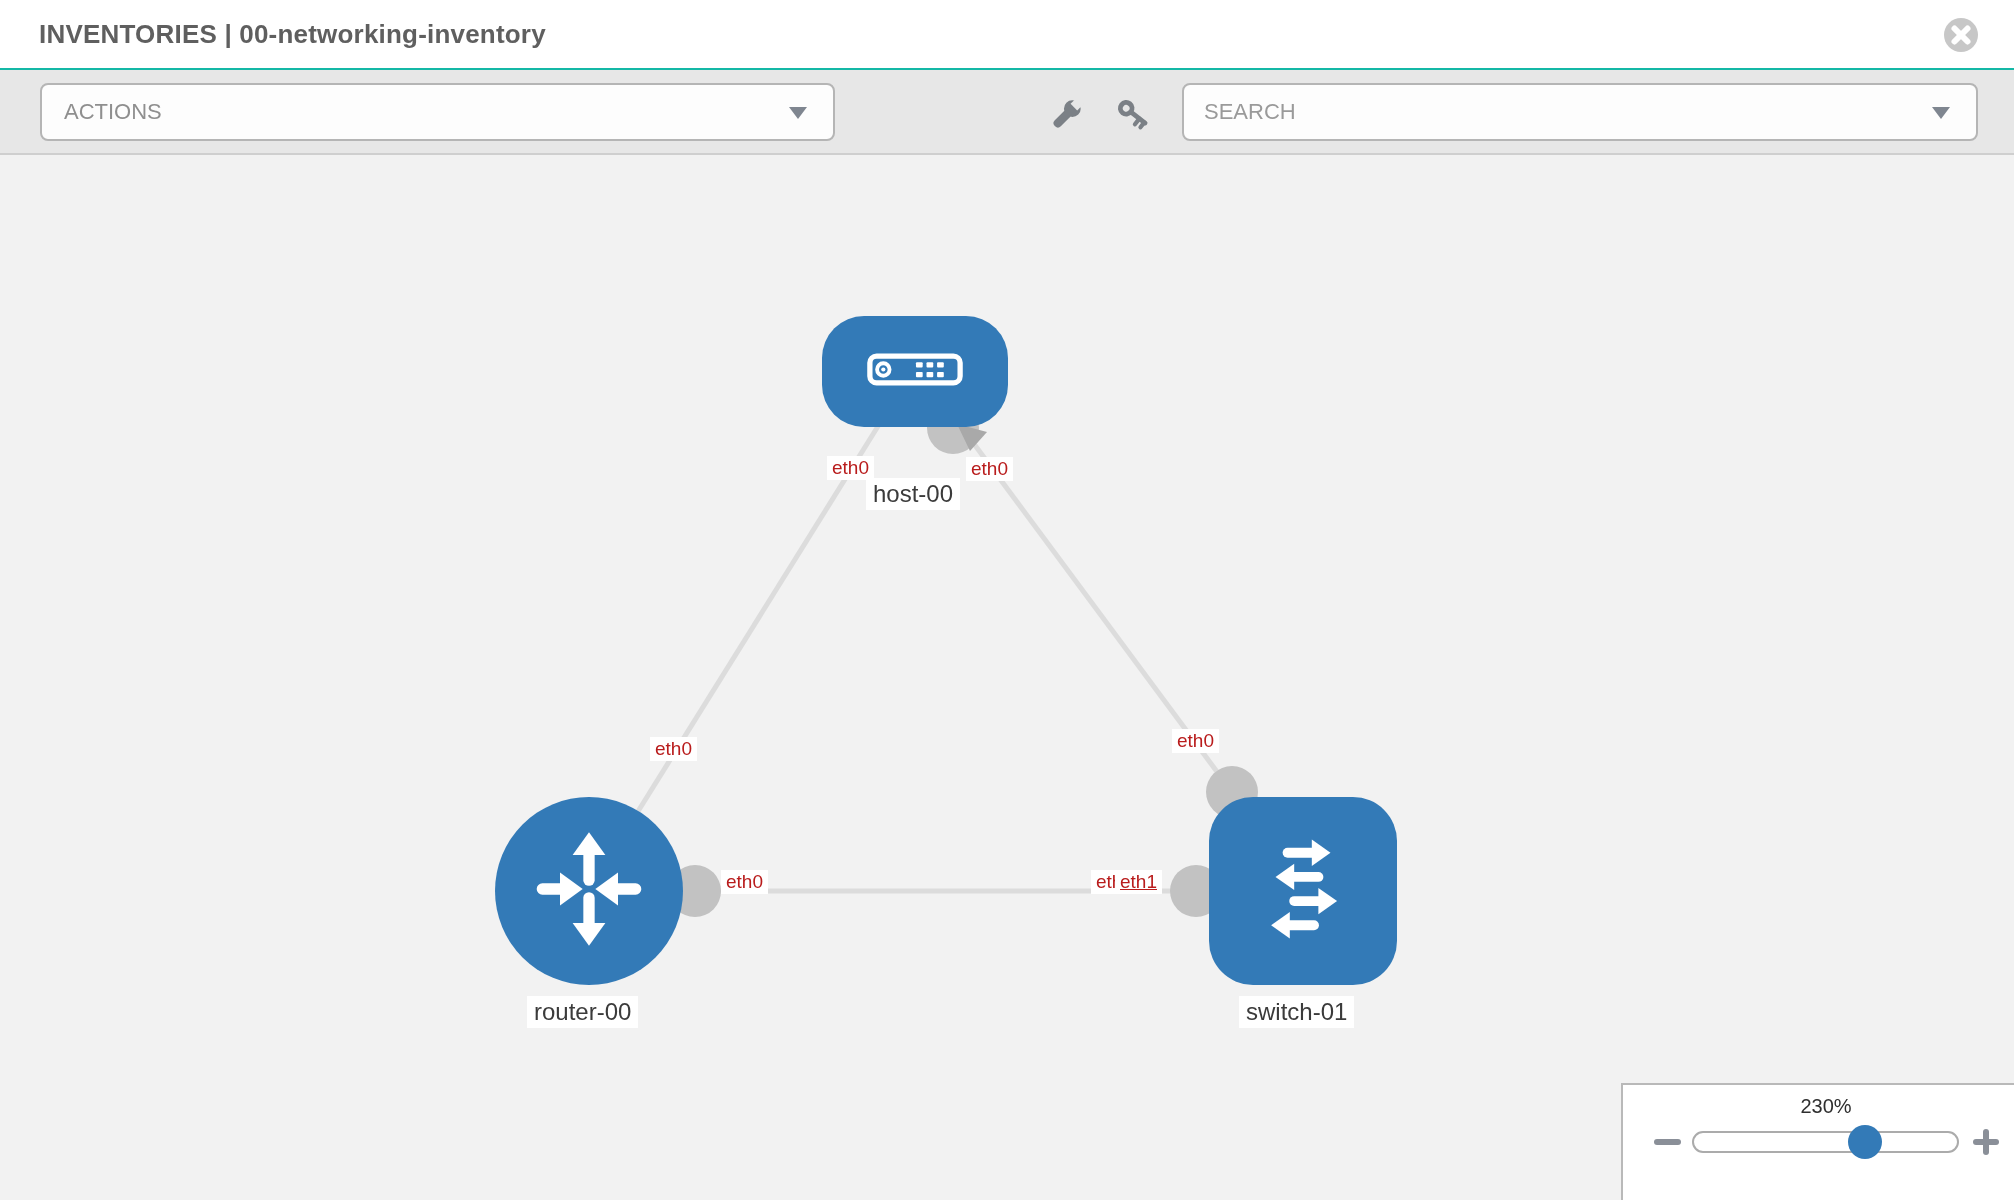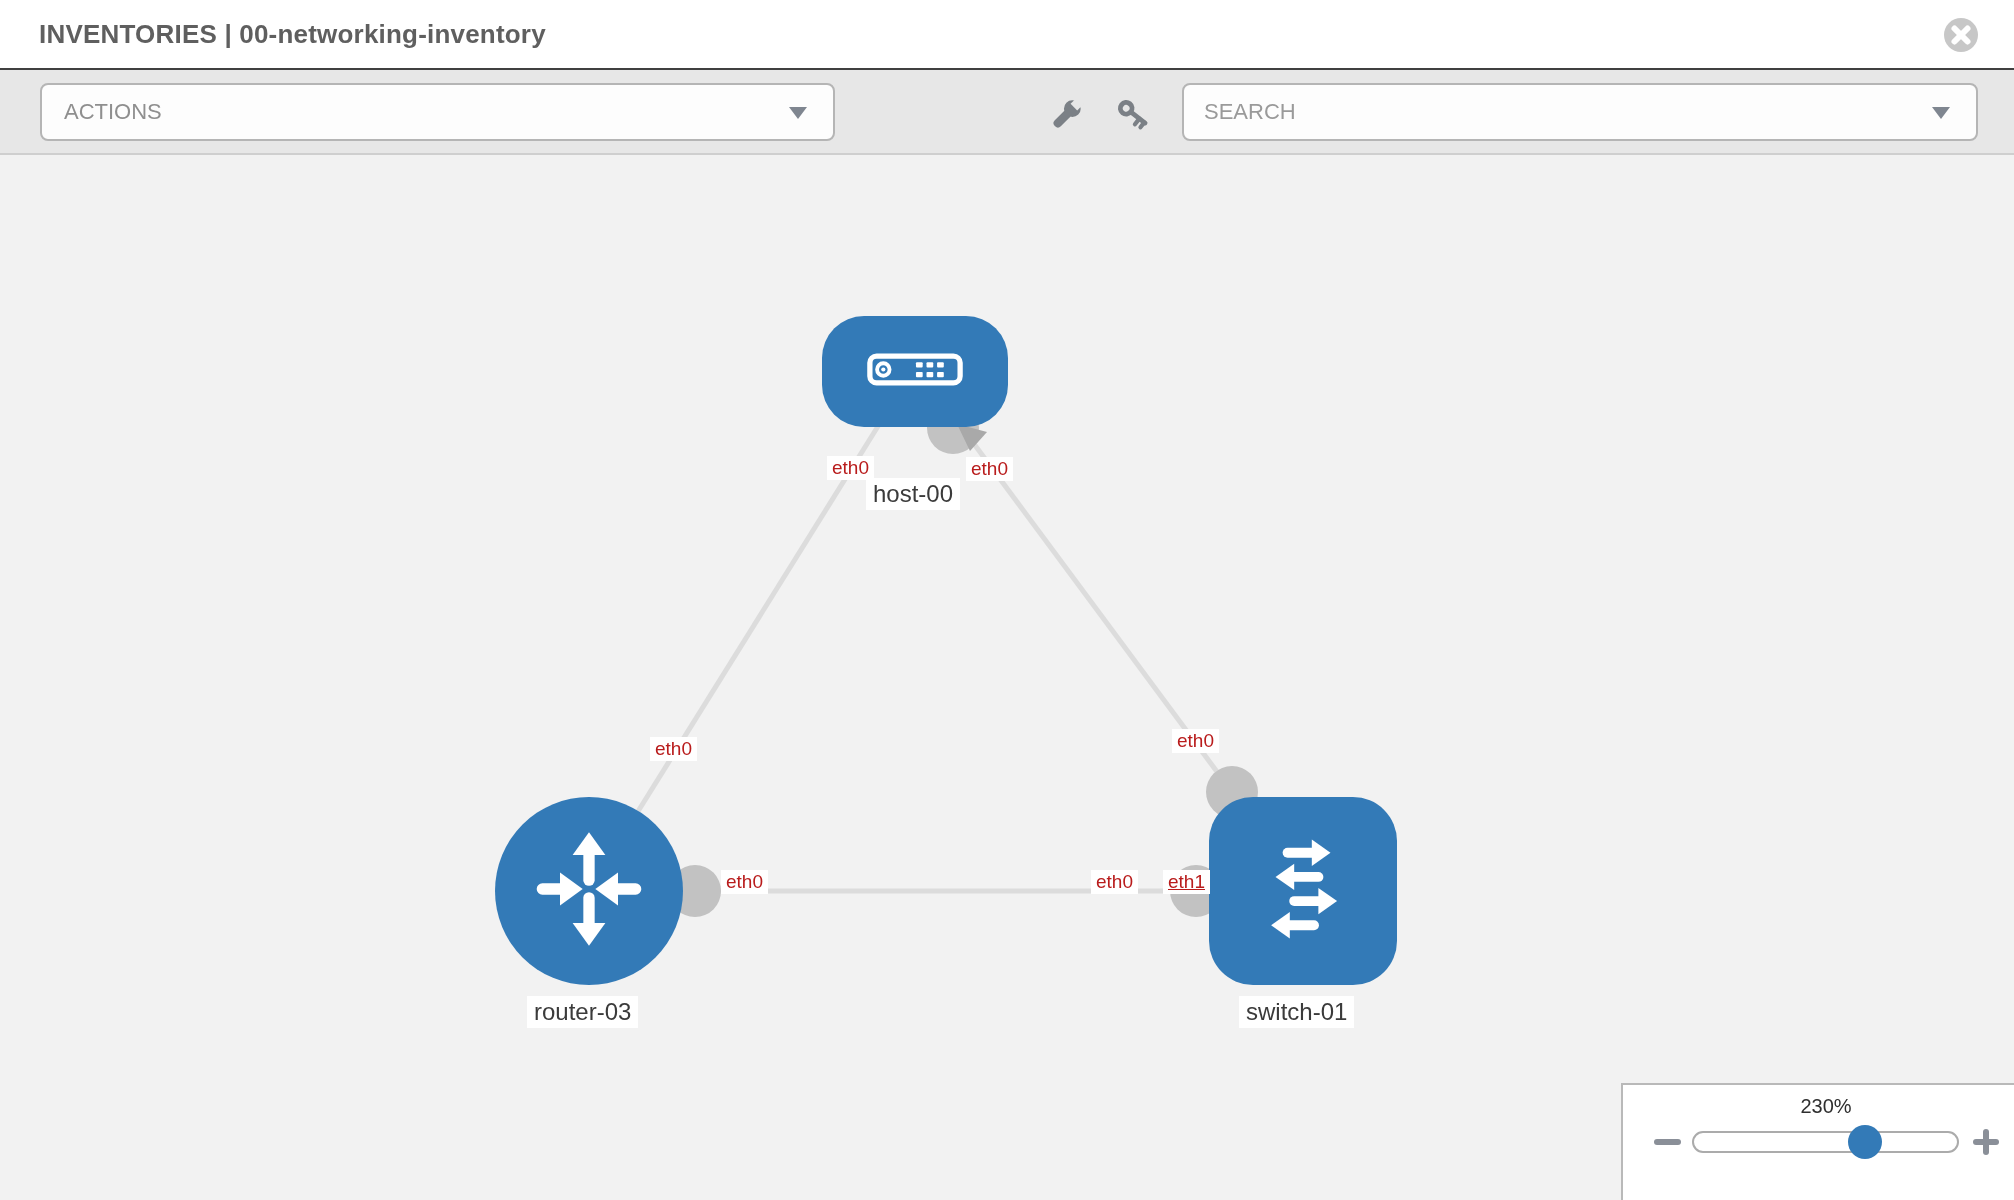--- a/index.html
+++ b/index.html
@@ -2,21 +2,21 @@
 <html><head>
 <meta charset="utf-8">
 <style>
   * { margin: 0; padding: 0; box-sizing: border-box; }
   html, body { width: 2014px; height: 1200px; }
   body { font-family: "Liberation Sans", sans-serif; background: #fff; }
   .app { position: relative; width: 2014px; height: 1200px; overflow: hidden; background: #f2f2f2; }
 
   
   .header { position: absolute; left: 0; top: 0; width: 2014px; height: 70px;
-            background: #ffffff; border-bottom: 2px solid #404040; }
+            background: #ffffff; border-bottom: 2px solid #14b8a6; }
   .page-title { position: absolute; left: 39px; top: 0; height: 68px; line-height: 68px;
                 font-size: 26px; font-weight: bold; color: #5f5f5f; letter-spacing: 0.2px; }
   .close-btn { position: absolute; right: 35px; top: 17px; width: 36px; height: 36px;
                border: none; background: transparent; cursor: pointer; padding: 0; }
 
   
   .toolbar { position: absolute; left: 0; top: 70px; width: 2014px; height: 85px;
              background: #e7e7e7; border-bottom: 2px solid #cfcfcf; }
   .dd { position: absolute; top: 13px; height: 58px; background: #fdfdfd;
         border: 2px solid #b5b5b5; border-radius: 8px; cursor: pointer; }
@@ -54,21 +54,21 @@
   .lbl-switch { left: 1239px; top: 841px; }
 
   .if-label { position: absolute; background: #ffffff; color: #b91c1c;
               font-size: 19px; padding: 1px 5px; white-space: nowrap; }
   .if-1 { left: 827px;  top: 301px; }  
   .if-2 { left: 650px;  top: 582px; }  
   .if-3 { left: 966px;  top: 302px; }  
   .if-4 { left: 1172px; top: 574px; }  
   .if-5 { left: 721px;  top: 715px; }  
   .if-6a { left: 1091px; top: 715px; } 
-  .if-6b { left: 1163px; top: 715px; text-decoration: underline; } 
+  .if-6b { left: 1115px; top: 715px; text-decoration: underline; } 
 
   
   .zoom-panel { position: absolute; left: 1621px; top: 928px; width: 412px; height: 150px;
                 background: #ffffff; border: 2px solid #b9b9b9; }
   .zoom-value { position: absolute; left: 118px; top: 10px; width: 170px;
                 text-align: center; font-size: 20px; color: #2f2f2f; }
   .zoom-minus { position: absolute; left: 31px; top: 54px; width: 27px; height: 6px;
                 border-radius: 3px; background: #8a8f98; cursor: pointer; }
   .zoom-plus { position: absolute; left: 350px; top: 44px; width: 26px; height: 26px; cursor: pointer; }
   .zoom-plus .h { position: absolute; left: 0; top: 10px; width: 26px; height: 6px;
@@ -193,21 +193,21 @@
             <line x1="42" y1="61" x2="66" y2="61"></line>
             <polygon points="81,61 64,49 64,73" stroke="none"></polygon>
             <line x1="60" y1="83" x2="36" y2="83"></line>
             <polygon points="21,83 38,71 38,95" stroke="none"></polygon>
           </g>
         </svg>
       </span>
     </div>
 
     <div class="node-label lbl-host">host-00</div>
-    <div class="node-label lbl-router">router-03</div>
+    <div class="node-label lbl-router">router-00</div>
     <div class="node-label lbl-switch">switch-01</div>
 
     <div class="if-label if-1">eth0</div>
     <div class="if-label if-2">eth0</div>
     <div class="if-label if-3">eth0</div>
     <div class="if-label if-4">eth0</div>
     <div class="if-label if-5">eth0</div>
     <div class="if-label if-6a">eth0</div>
     <div class="if-label if-6b">eth1</div>
 

